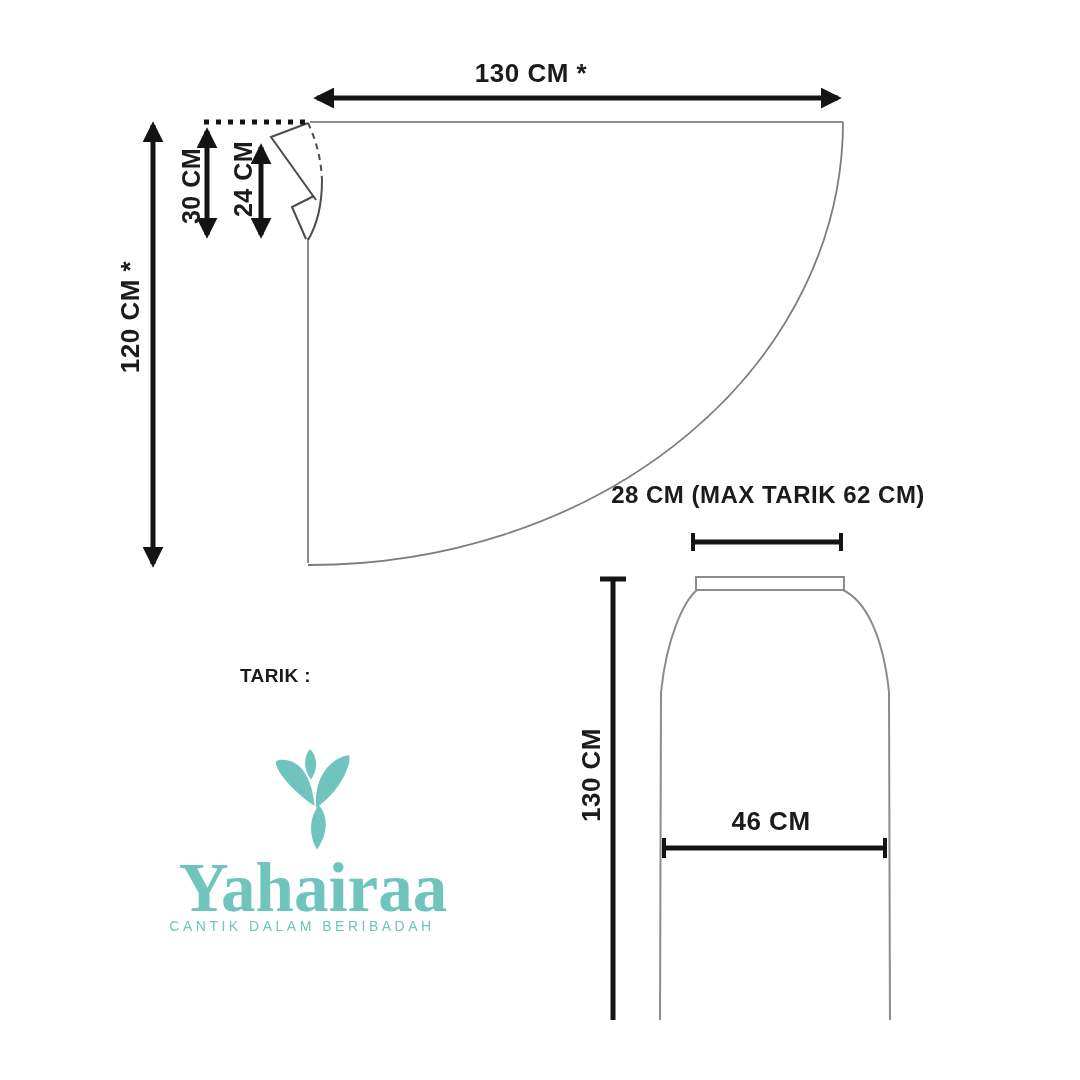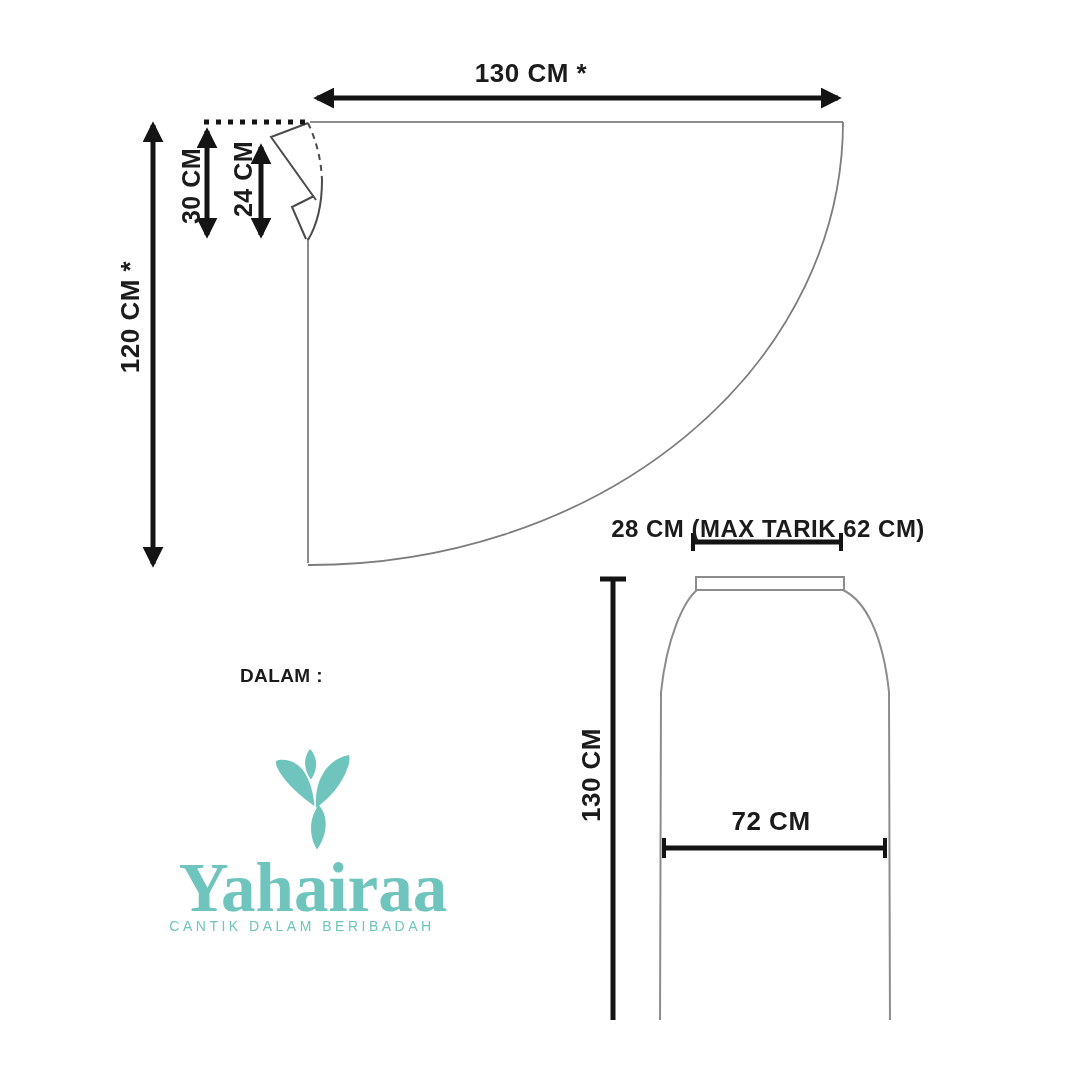--- a/index.html
+++ b/index.html
@@ -104,22 +104,22 @@
       <path class="petal" d="M 77,7 C 62,9.5 51,21 46,37 C 44,45 43.5,52 44,60 C 58,50 70,36 75.5,20 C 77.5,15 78,10.5 77,7 Z" fill="#6fc5bd"></path>
       <path class="petal" d="M 47,57 C 56,68 56.5,85 45,101.5 C 36.5,88 37,69 47,57 Z" fill="#6fc5bd"></path>
     </g>
   </svg>
 
   <div class="lbl centered sz26" style="left:531px;top:73px;">130 CM *</div>
   <div class="lbl vert sz26" style="left:130px;top:317px;">120 CM *</div>
   <div class="lbl vert sz25" style="left:191px;top:186px;">30 CM</div>
   <div class="lbl vert sz25" style="left:243px;top:179px;">24 CM</div>
 
-  <div class="lbl centered sz24" style="left:768px;top:529px;">28 CM (MAX TARIK 62 CM)</div>
+  <div class="lbl centered sz24" style="left:768px;top:495px;">28 CM (MAX TARIK 62 CM)</div>
   <div class="lbl vert sz26" style="left:591px;top:775px;">130 CM</div>
-  <div class="lbl centered sz26" style="left:771px;top:821px;">72 CM</div>
+  <div class="lbl centered sz26" style="left:771px;top:821px;">46 CM</div>
 
-  <div class="lbl note-line" style="left:240px;top:665px;">DALAM :</div>
+  <div class="lbl note-line" style="left:240px;top:665px;">TARIK :</div>
 
   <div class="lbl centered brand-name" style="left:313px;top:888px;">Yahairaa</div>
   <div class="lbl centered brand-tagline" style="left:302px;top:926px;">CANTIK DALAM BERIBADAH</div>
 
 </div>
 
 </body></html>

